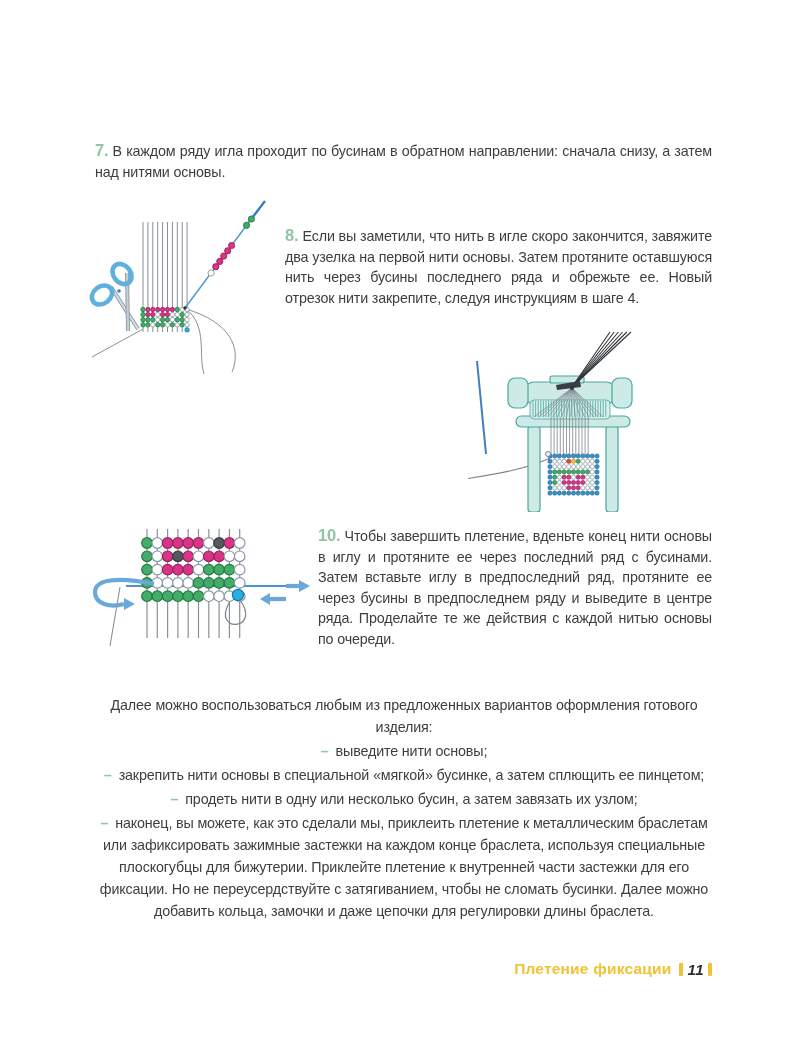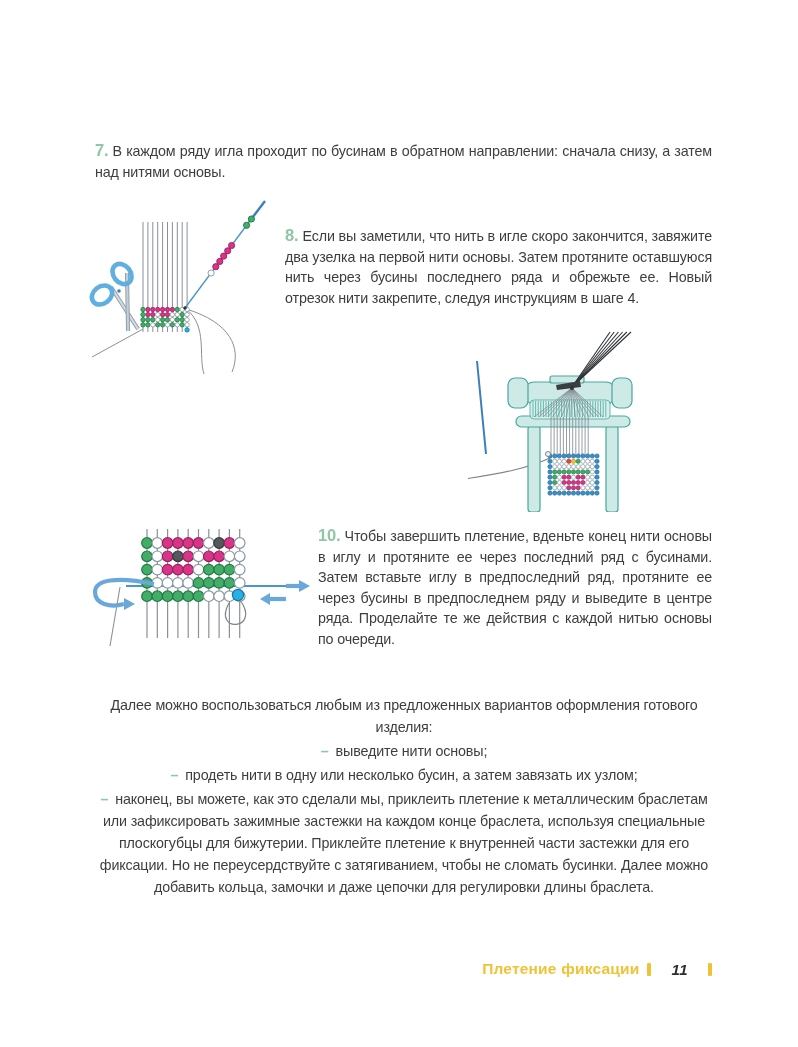--- a/index.html
+++ b/index.html
@@ -20,21 +20,21 @@
   .illus{position:absolute;}
   #illus1{left:58px;top:192px;}
   #illus2{left:468px;top:330px;}
   #illus3{left:76px;top:516px;}
   .finishing{position:absolute;left:95px;top:694px;width:618px;
              font-size:14.3px;line-height:22px;letter-spacing:-0.15px;text-align:center;}
   .option{margin-top:2px;}
   .dash{color:var(--step_number);font-weight:bold;margin-right:7px;}
   .footer{position:absolute;top:960px;right:86px;display:flex;align-items:center;gap:8px;}
   .footer-title{color:var(--footer_gold);font-weight:bold;font-size:15.5px;letter-spacing:0.2px;}
-  .pagenum-wrap{display:flex;align-items:center;gap:20px;}
+  .pagenum-wrap{display:flex;align-items:center;gap:4px;}
   .bar{display:inline-block;width:4px;height:13px;background:var(--footer_gold);border-radius:1px;}
   .page-num{color:var(--page_number_dark);font-weight:bold;font-style:italic;font-size:15px;letter-spacing:0.5px;}
 </style>
 </head>
 <body>
 
 <div class="page">
 
   <p class="step" id="step7"><span class="step-num">7.</span><span>В каждом ряду игла проходит по бусинам в обратном направлении: сначала снизу, а затем над нитями основы.</span></p>
 
@@ -387,20 +387,21 @@
       <line x1="210" y1="70" x2="223" y2="70" stroke-width="4.2"></line>
       <polygon points="223,64 234,70 223,76" stroke="none"></polygon>
       <line x1="194" y1="83" x2="210" y2="83" stroke-width="4.2"></line>
       <polygon points="194,77 184,83 194,89" stroke="none"></polygon>
     </g>
   </svg>
 
   <div class="finishing">
     <div>Далее можно воспользоваться любым из предложенных вариантов оформления готового изделия:</div>
     <div class="option"><span class="dash">–</span><span>выведите нити основы;</span></div>
+    <div class="option"><span class="dash">–</span><span>закрепить нити основы в специальной «мягкой» бусинке, а затем сплющить ее пинцетом;</span></div>
     <div class="option"><span class="dash">–</span><span>продеть нити в одну или несколько бусин, а затем завязать их узлом;</span></div>
     <div class="option"><span class="dash">–</span><span>наконец, вы можете, как это сделали мы, приклеить плетение к металлическим браслетам или зафиксировать зажимные застежки на каждом конце браслета, используя специальные плоскогубцы для бижутерии. Приклейте плетение к внутренней части застежки для его фиксации. Но не переусердствуйте с затягиванием, чтобы не сломать бусинки. Далее можно добавить кольца, замочки и даже цепочки для регулировки длины браслета.</span></div>
   </div>
 
   <div class="footer">
     <span class="footer-title">Плетение фиксации</span>
     <span class="pagenum-wrap">
       <span class="bar"></span>
       <span class="page-num">11</span>
       <span class="bar"></span>

